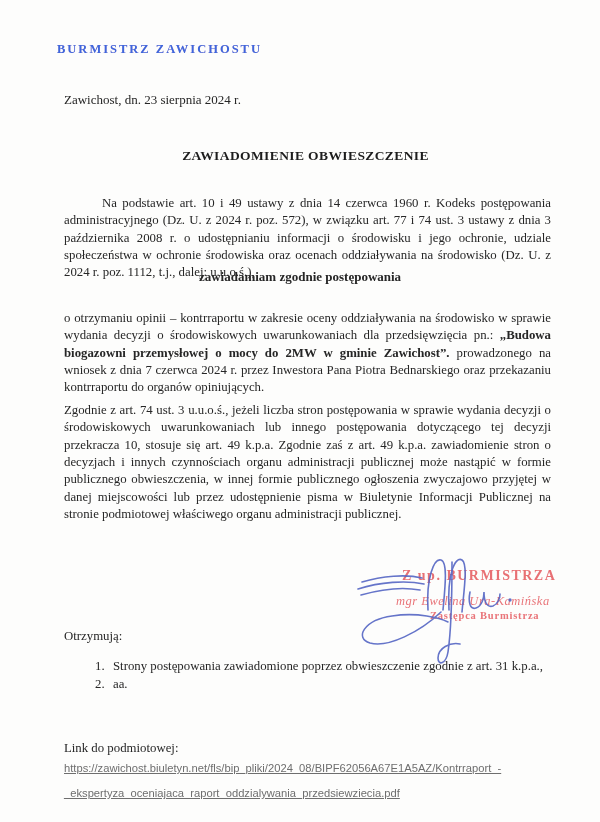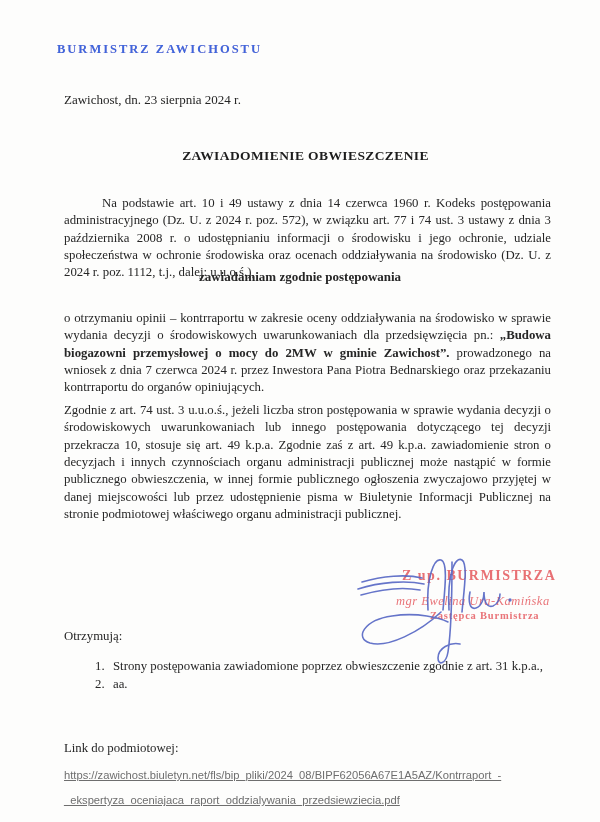--- a/index.html
+++ b/index.html
@@ -63,21 +63,21 @@
   
   .recipients{position:absolute;left:64px;right:49px;top:629px;font-size:12.8px;}
   .recipients-heading{}
   .recipient-list{margin:13px 0 0 0;padding:0;list-style:none;}
   .recipient-item{display:flex;line-height:18px;}
   .recipient-num{width:18px;margin-left:31px;flex:none;}
   
   .link-section{position:absolute;left:64px;right:40px;top:738px;}
   .link-heading{font-size:12.8px;}
   .link-url{
-    display:block;margin-top:7px;
+    display:block;
     font-family:"Liberation Sans", sans-serif;
     font-size:11.2px;line-height:25px;
     color:#6e6e6e;text-decoration:underline;
     word-break:break-all;
   }
 </style>
 </head>
 <body>
 
 <div class="page">

